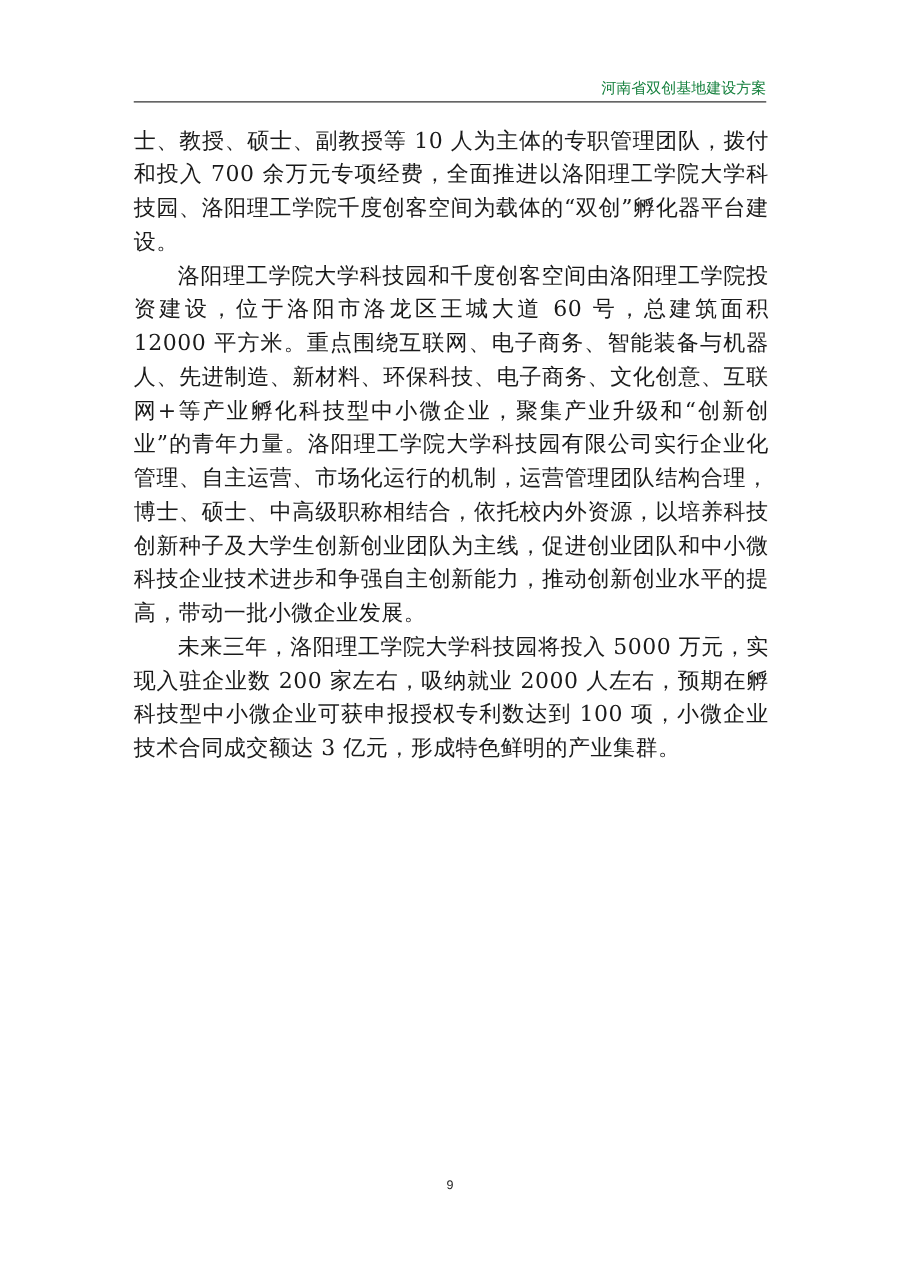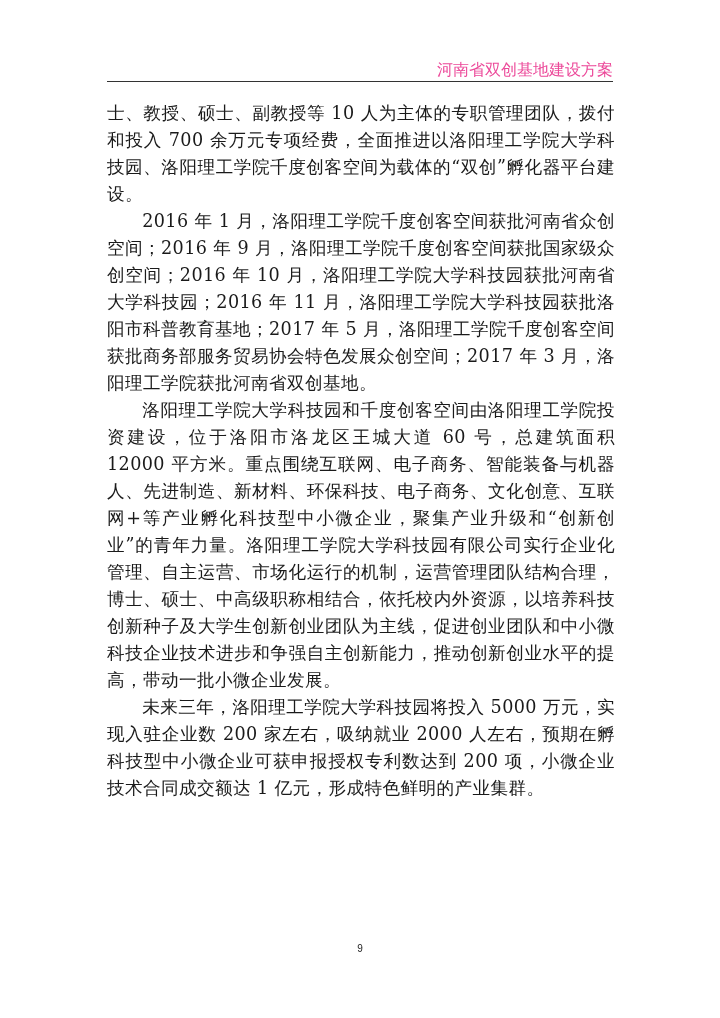--- a/index.html
+++ b/index.html
@@ -22,23 +22,23 @@
       background: #ffffff;
     }
     .running-header {
       position: absolute;
       left: 107px;
       top: 61px;
       width: 506px;
       height: 20px;
       border-bottom: 1px solid #333;
       text-align: right;
-      font-size: 16px;
+      font-size: 12px;
       line-height: 18px;
-      color: #ec4899;
+      color: #15803d;
     }
     .body-text {
       position: absolute;
       left: 107px;
       top: 100px;
       width: 508px;
       font-size: 17.6px;
       line-height: 27px;
       letter-spacing: 0.4px;
     }
@@ -63,20 +63,19 @@
   </style>
 </head>
 <body>
 
 <div class="page">
 
   <div class="running-header">河南省双创基地建设方案</div>
 
   <div class="body-text">
     <p class="para">士、教授、硕士、副教授等 10 人为主体的专职管理团队，拨付和投入 700 余万元专项经费，全面推进以洛阳理工学院大学科技园、洛阳理工学院千度创客空间为载体的“双创”孵化器平台建设。</p>
-    <p class="para indent">2016 年 1 月，洛阳理工学院千度创客空间获批河南省众创空间；2016 年 9 月，洛阳理工学院千度创客空间获批国家级众创空间；2016 年 10 月，洛阳理工学院大学科技园获批河南省大学科技园；2016 年 11 月，洛阳理工学院大学科技园获批洛阳市科普教育基地；2017 年 5 月，洛阳理工学院千度创客空间获批商务部服务贸易协会特色发展众创空间；2017 年 3 月，洛阳理工学院获批河南省双创基地。</p>
     <p class="para indent">洛阳理工学院大学科技园和千度创客空间由洛阳理工学院投资建设，位于洛阳市洛龙区王城大道 60 号，总建筑面积 12000 平方米。重点围绕互联网、电子商务、智能装备与机器人、先进制造、新材料、环保科技、电子商务、文化创意、互联网+等产业孵化科技型中小微企业，聚集产业升级和“创新创业”的青年力量。洛阳理工学院大学科技园有限公司实行企业化管理、自主运营、市场化运行的机制，运营管理团队结构合理，博士、硕士、中高级职称相结合，依托校内外资源，以培养科技创新种子及大学生创新创业团队为主线，促进创业团队和中小微科技企业技术进步和争强自主创新能力，推动创新创业水平的提高，带动一批小微企业发展。</p>
-    <p class="para indent">未来三年，洛阳理工学院大学科技园将投入 5000 万元，实现入驻企业数 200 家左右，吸纳就业 2000 人左右，预期在孵科技型中小微企业可获申报授权专利数达到 200 项，小微企业技术合同成交额达 1 亿元，形成特色鲜明的产业集群。</p>
+    <p class="para indent">未来三年，洛阳理工学院大学科技园将投入 5000 万元，实现入驻企业数 200 家左右，吸纳就业 2000 人左右，预期在孵科技型中小微企业可获申报授权专利数达到 100 项，小微企业技术合同成交额达 3 亿元，形成特色鲜明的产业集群。</p>
   </div>
 
   <div class="page-number">9</div>
 
 </div>
 
 </body></html>

